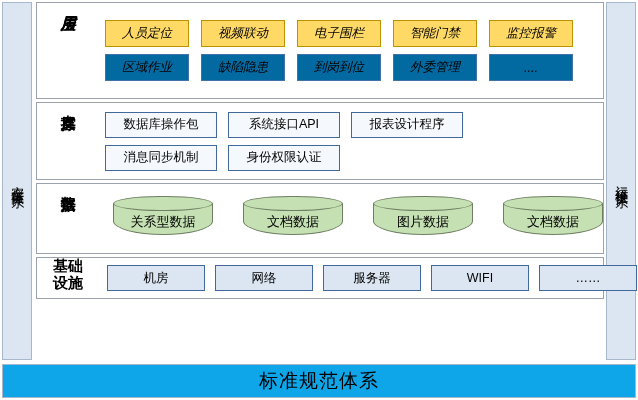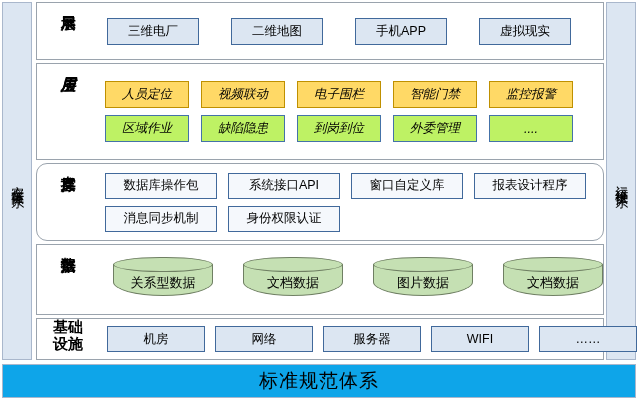--- a/index.html
+++ b/index.html
@@ -82,21 +82,21 @@
     background: #ffffff;
     box-sizing: border-box;
     display: flex;
     align-items: stretch;
     margin-bottom: 3px;
   }
   .layer:last-child { margin-bottom: 0; }
 
   .layer-presentation { height: 58px; }
   .layer-application  { height: 97px; font-style: italic; }
-  .layer-support      { height: 78px; border-radius: 11px; }
+  .layer-support      { height: 78px; }
   .layer-data         { height: 71px; }
   .layer-infra        { height: 42px; }
 
   .layer-title {
     width: 62px;
     flex: 0 0 62px;
     display: flex;
     justify-content: center;
     font-size: 15px;
     font-weight: bold;
@@ -152,21 +152,21 @@
   .row-app .node {
     width: 84px;
     height: 27px;
     font-size: 12.5px;
   }
   .node-amber {
     background: #FFD966;
     border: 1px solid #BF9000;
   }
   .node-green {
-    background: #bef264;
+    background: #0369a1;
     border: 1px solid #4472a8;
   }
 
   
   .row-support { gap: 11px; padding-left: 6px; }
   .row-support .node {
     width: 112px;
     height: 26px;
     background: #F5F8FC;
     border: 1px solid #41699b;
@@ -246,33 +246,20 @@
   <div class="pillar pillar-left">
     <span class="pillar-text">安全保障体系</span>
   </div>
 
   <div class="pillar pillar-right">
     <span class="pillar-text">运行维护体系</span>
   </div>
 
   <div class="layers">
 
-    <div class="layer layer-presentation">
-      <div class="layer-title">
-        <span class="v-one-col">展示层</span>
-      </div>
-      <div class="layer-body">
-        <div class="row row-presentation">
-          <div class="node">三维电厂</div>
-          <div class="node">二维地图</div>
-          <div class="node">手机APP</div>
-          <div class="node">虚拟现实</div>
-        </div>
-      </div>
-    </div>
 
     <div class="layer layer-application">
       <div class="layer-title">
         <span class="v-one-col">应用层</span>
       </div>
       <div class="layer-body">
         <div class="row row-app">
           <div class="node node-amber">人员定位</div>
           <div class="node node-amber">视频联动</div>
           <div class="node node-amber">电子围栏</div>
@@ -290,21 +277,20 @@
     </div>
 
     <div class="layer layer-support">
       <div class="layer-title">
         <span class="v-one-col">支撑层</span>
       </div>
       <div class="layer-body">
         <div class="row row-support">
           <div class="node">数据库操作包</div>
           <div class="node">系统接口API</div>
-          <div class="node">窗口自定义库</div>
           <div class="node">报表设计程序</div>
         </div>
         <div class="row row-support">
           <div class="node">消息同步机制</div>
           <div class="node">身份权限认证</div>
           <div class="spacer-node"></div>
         </div>
       </div>
     </div>
 

